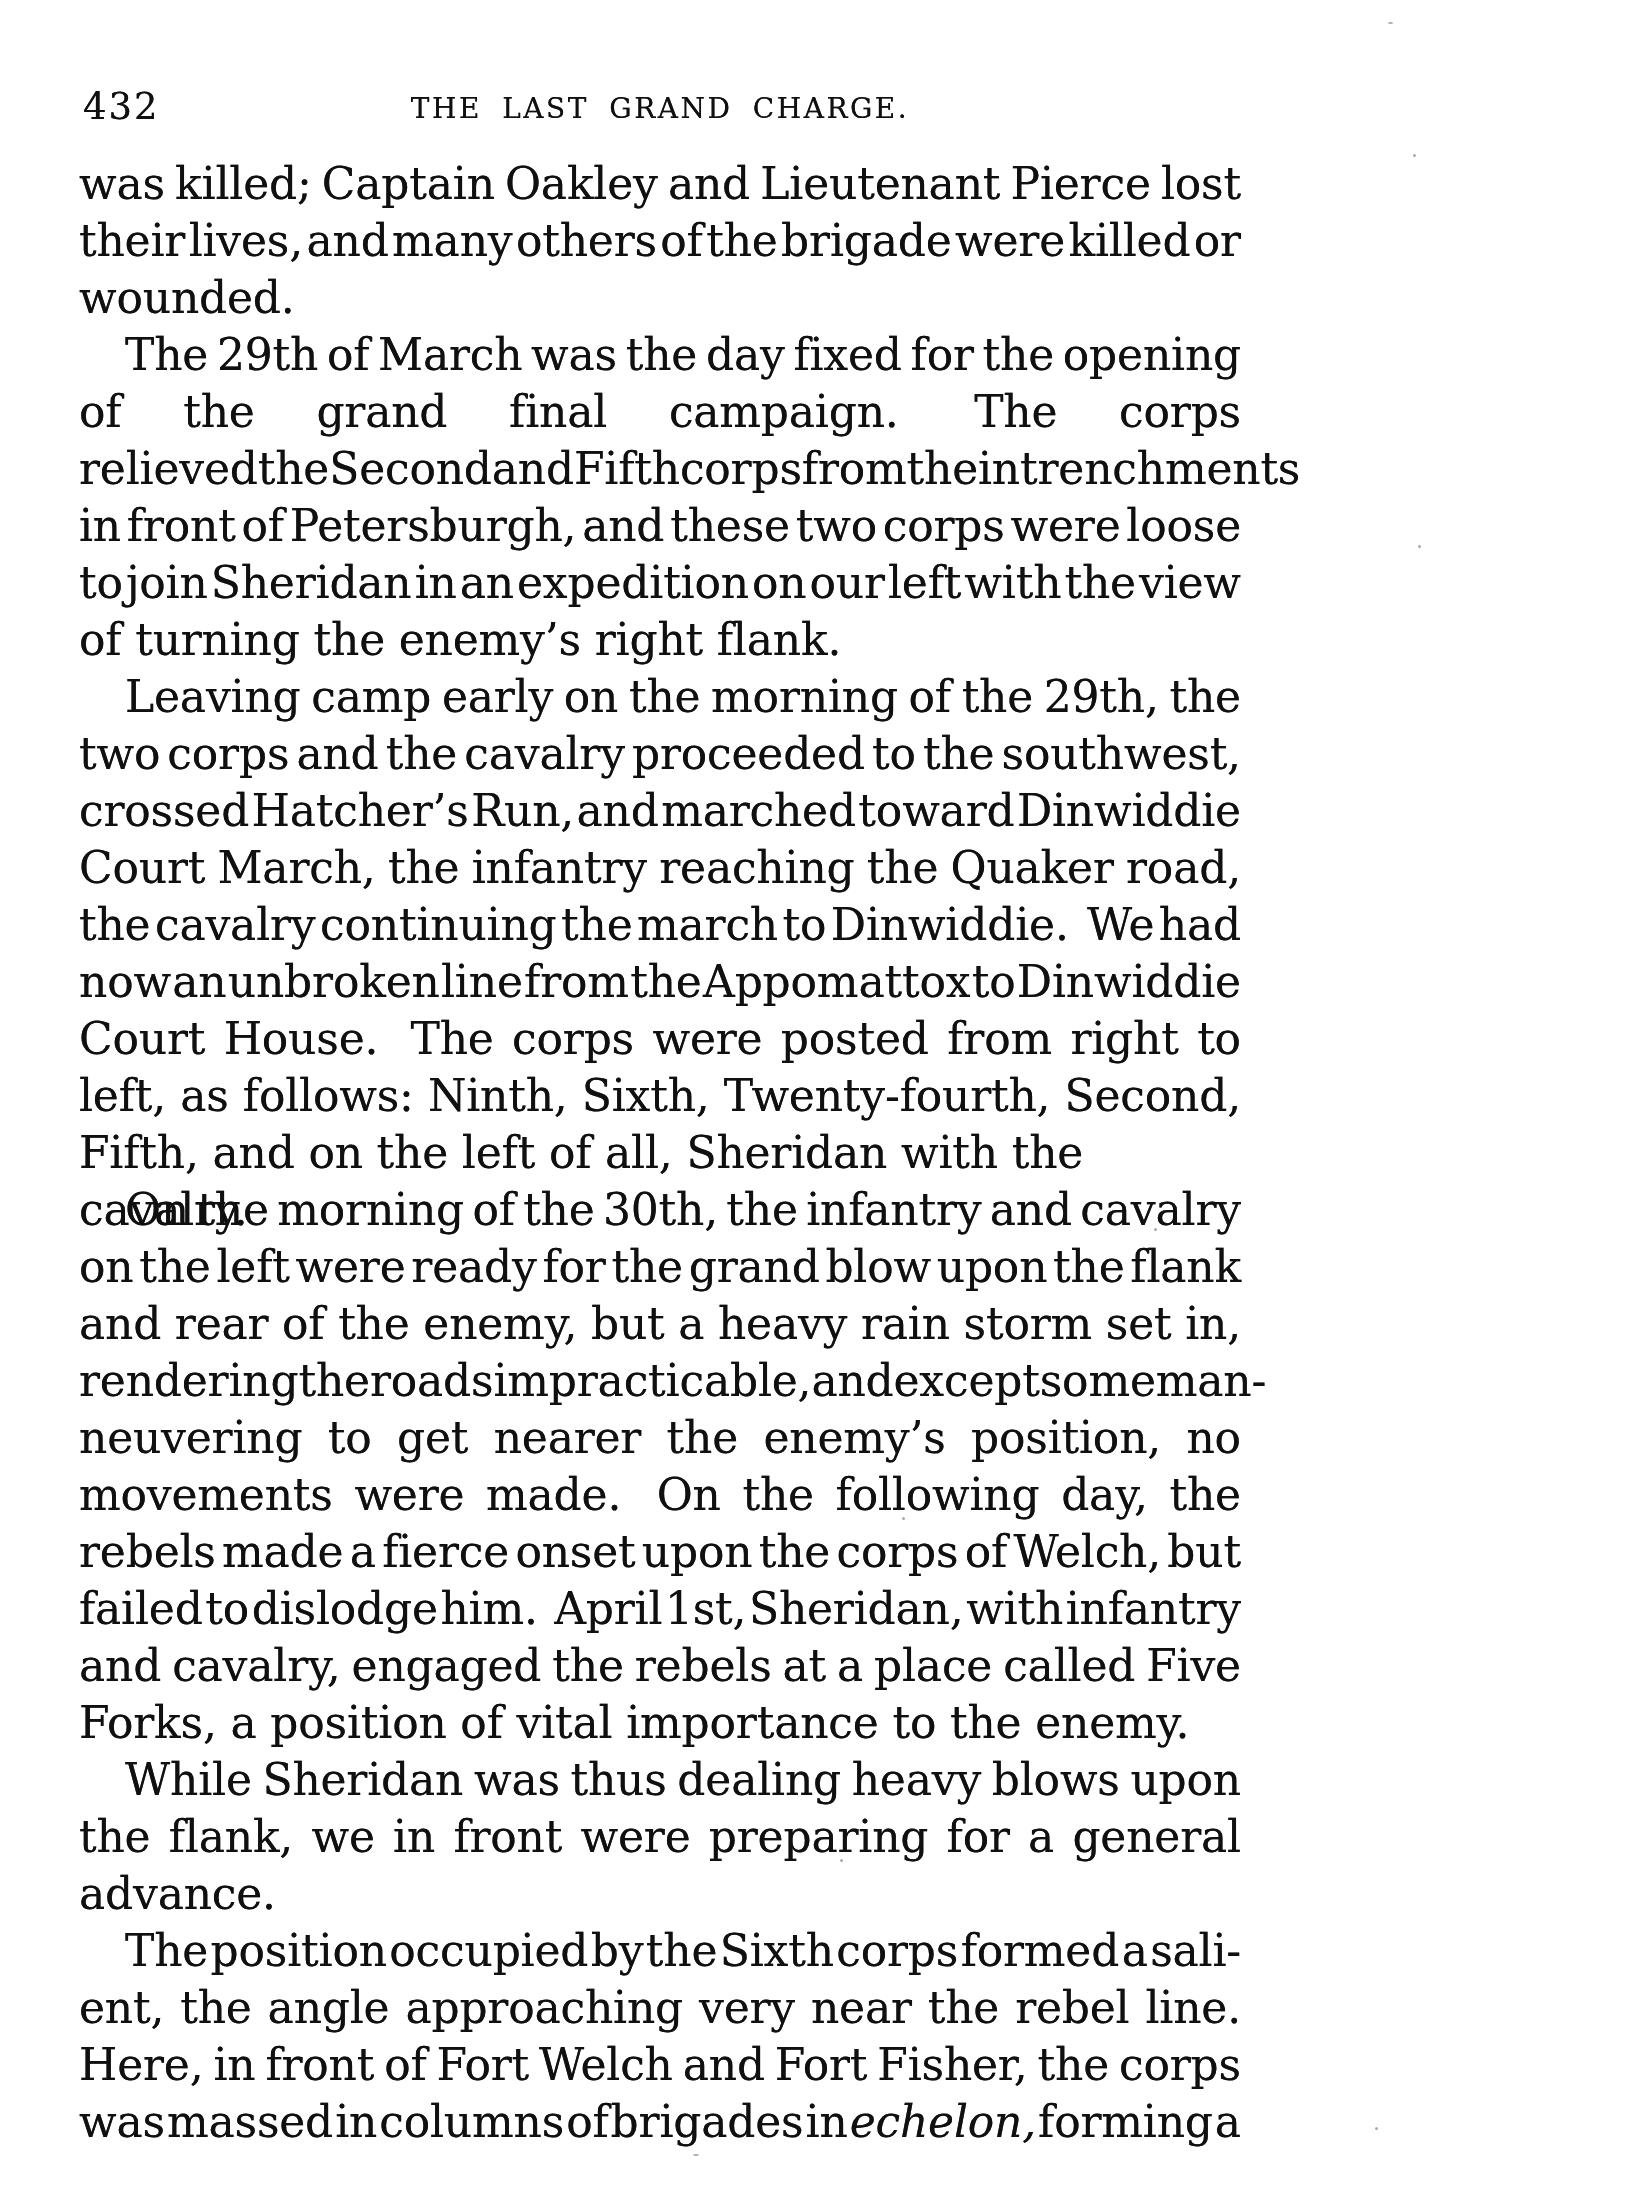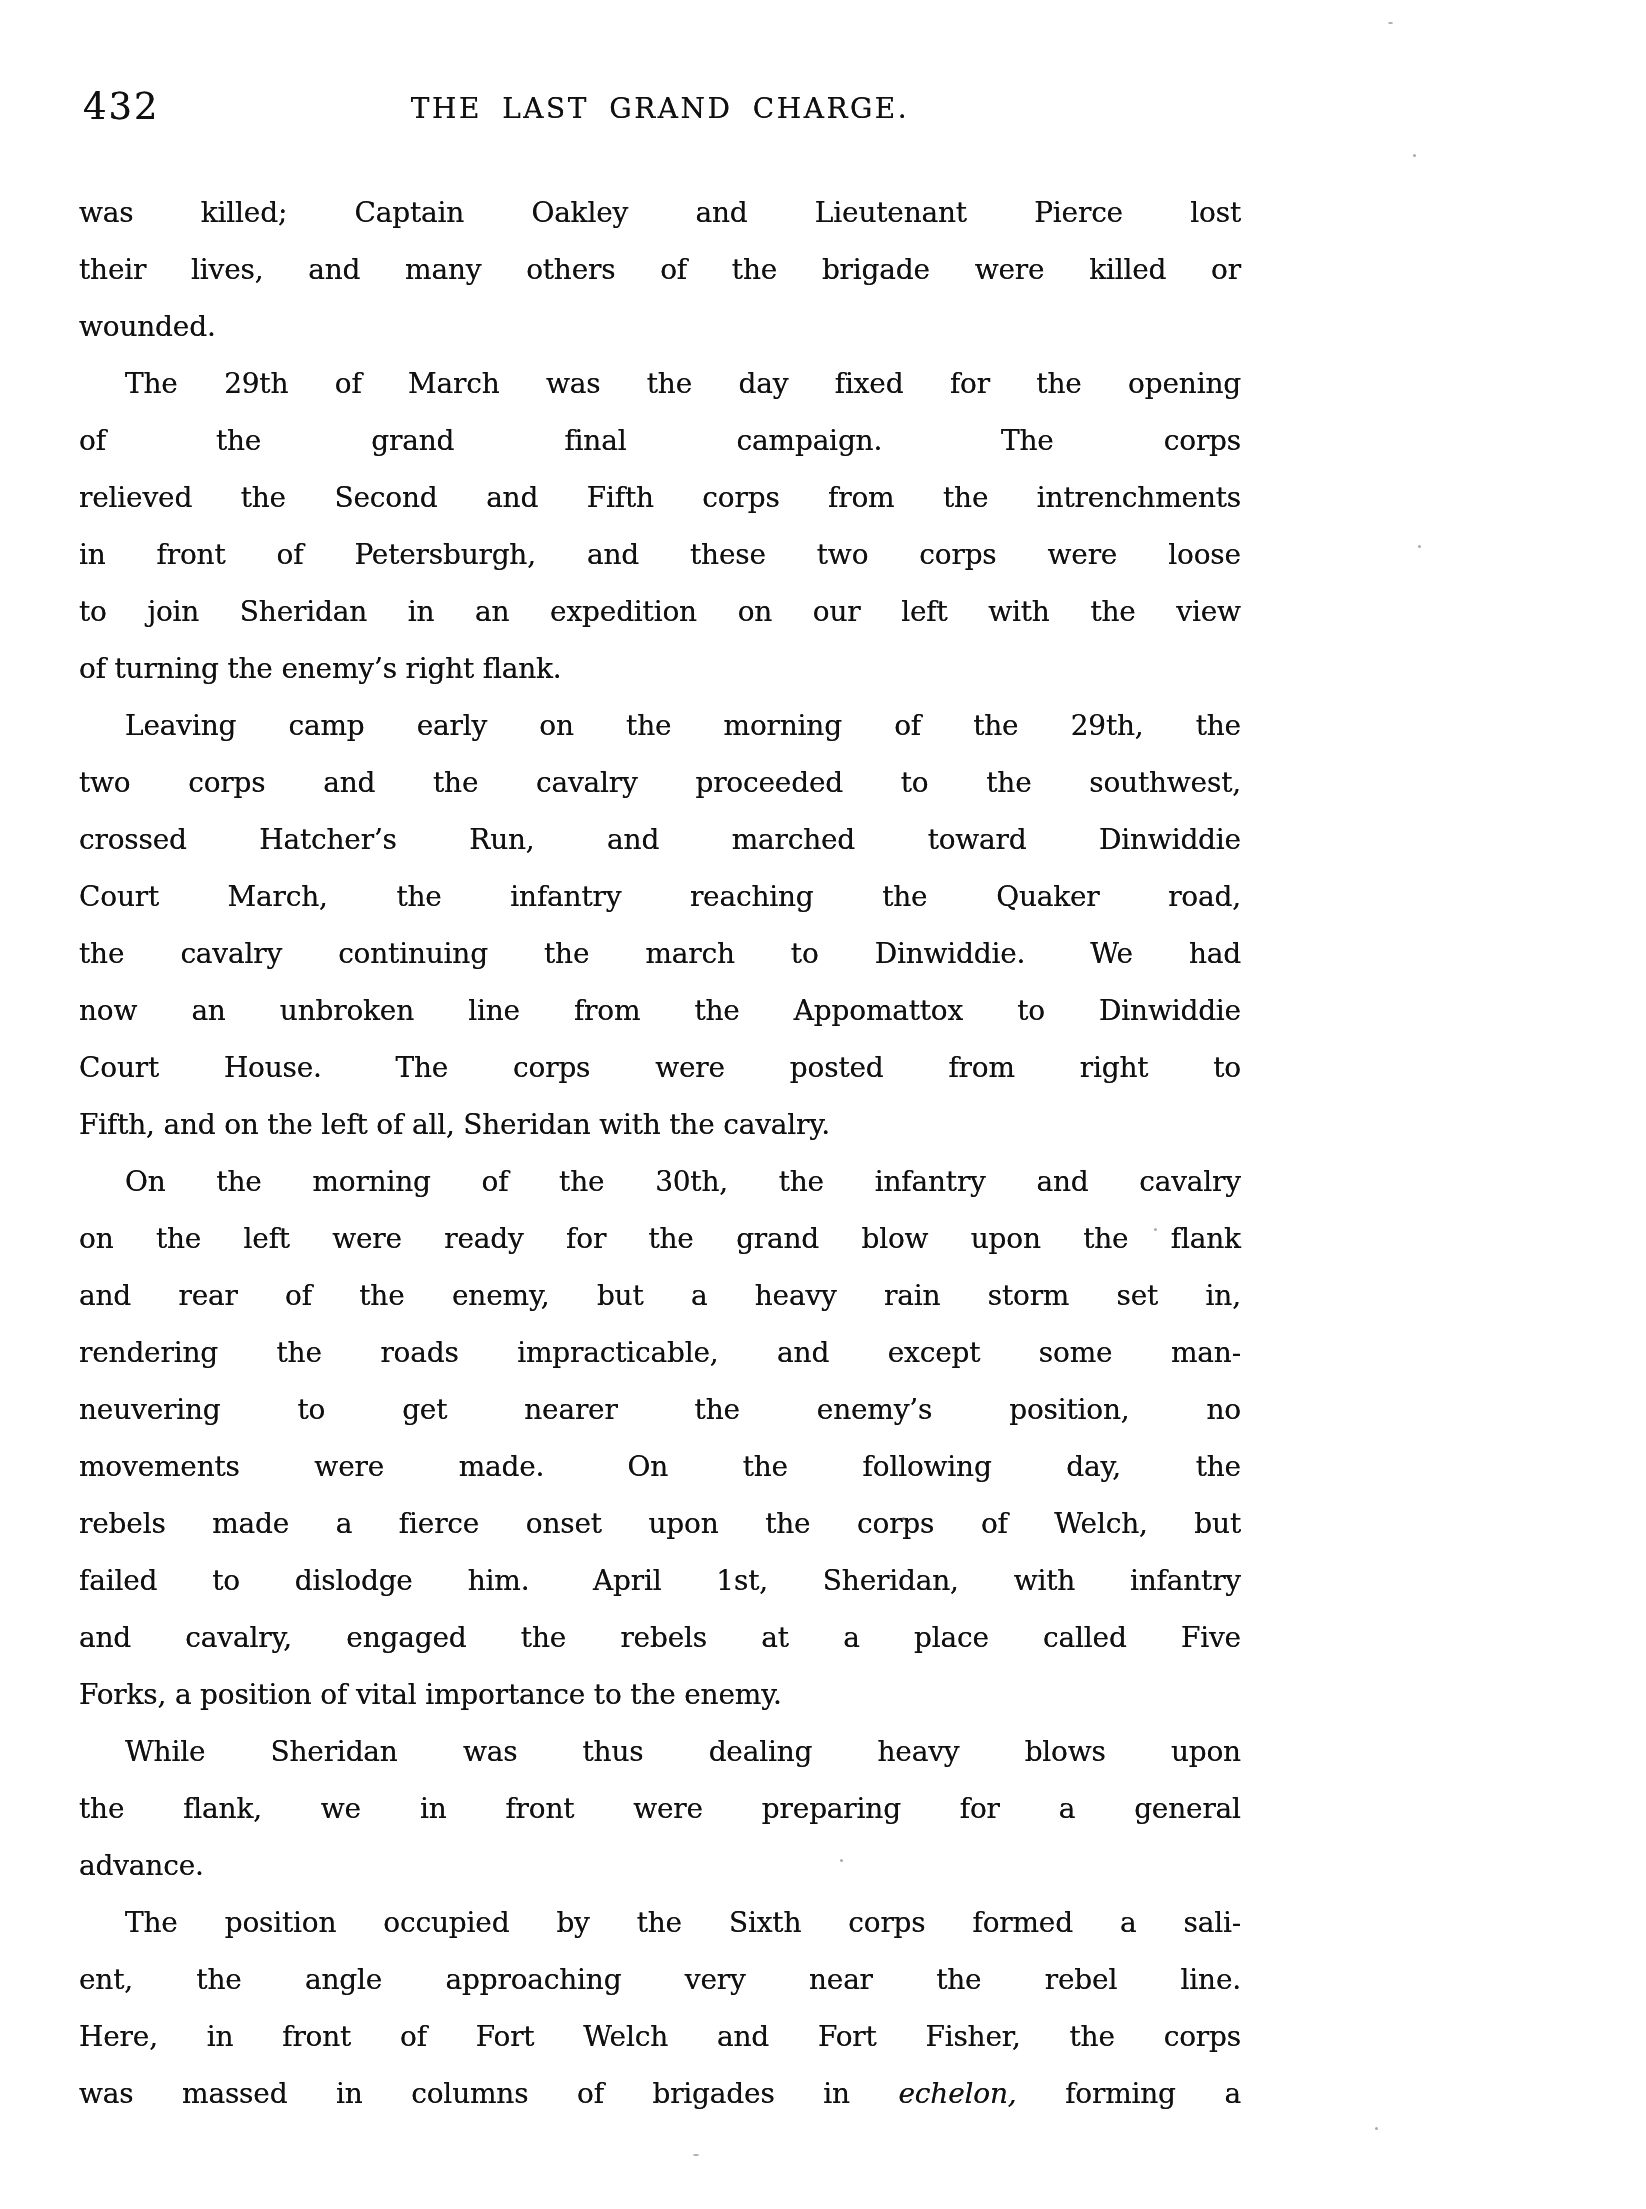--- a/index.html
+++ b/index.html
@@ -26,22 +26,22 @@
   .running-title {
     position:absolute; left:0; right:0; top:3px;
     text-align:center;
     font-size:28px; line-height:38px;
     letter-spacing:2.5px; word-spacing:9px;
     text-shadow:0 0 0.6px rgba(16,16,16,0.8);
   }
 
   
   .text-block {
-    position:absolute; left:79px; top:184px; width:1162px;
-    font-size:28px;
+    position:absolute; left:79px; top:155px; width:1162px;
+    font-size:44px;
     letter-spacing:-0.2px;
     text-shadow:0 0 0.6px rgba(16,16,16,0.75);
   }
   .line {
     height:57px; line-height:57px;
     white-space:nowrap;
   }
   .line.just {
     display:flex;
     flex-wrap:nowrap;
@@ -219,20 +219,29 @@
       <div class="line just">
         <span>Court</span>
         <span>House.&nbsp;</span>
         <span>The</span>
         <span>corps</span>
         <span>were</span>
         <span>posted</span>
         <span>from</span>
         <span>right</span>
         <span>to</span>
+      </div>
+      <div class="line just">
+        <span>left,</span>
+        <span>as</span>
+        <span>follows:</span>
+        <span>Ninth,</span>
+        <span>Sixth,</span>
+        <span>Twenty-fourth,</span>
+        <span>Second,</span>
       </div>
       <div class="line ragged"><span>Fifth, and on the left of all, Sheridan with the cavalry.</span></div>
       <div class="line just indent">
         <span>On</span>
         <span>the</span>
         <span>morning</span>
         <span>of</span>
         <span>the</span>
         <span>30th,</span>
         <span>the</span>

